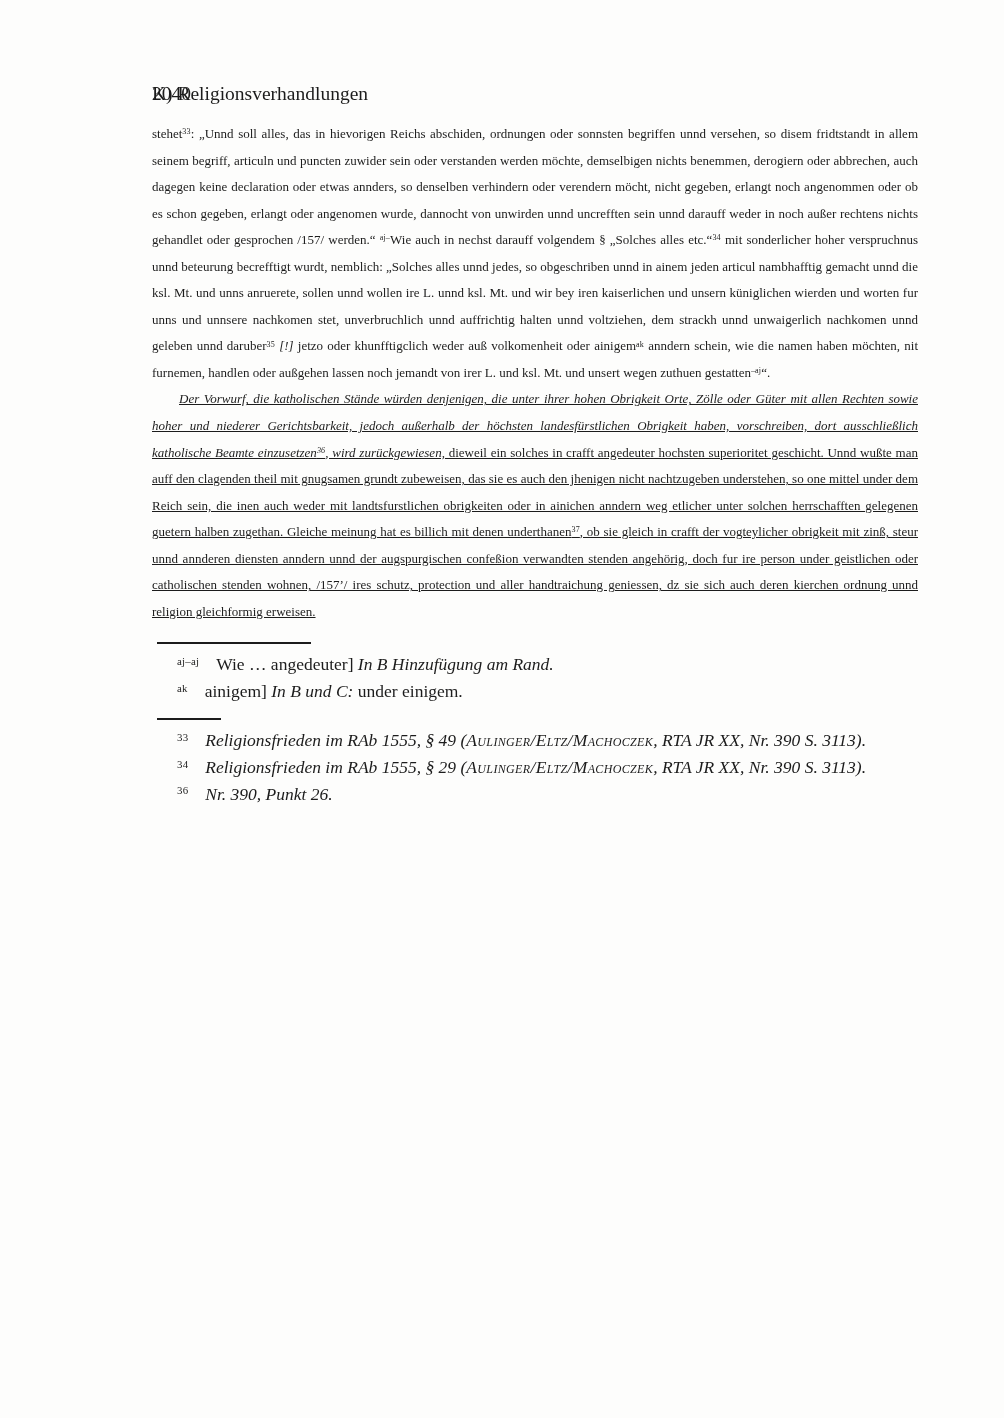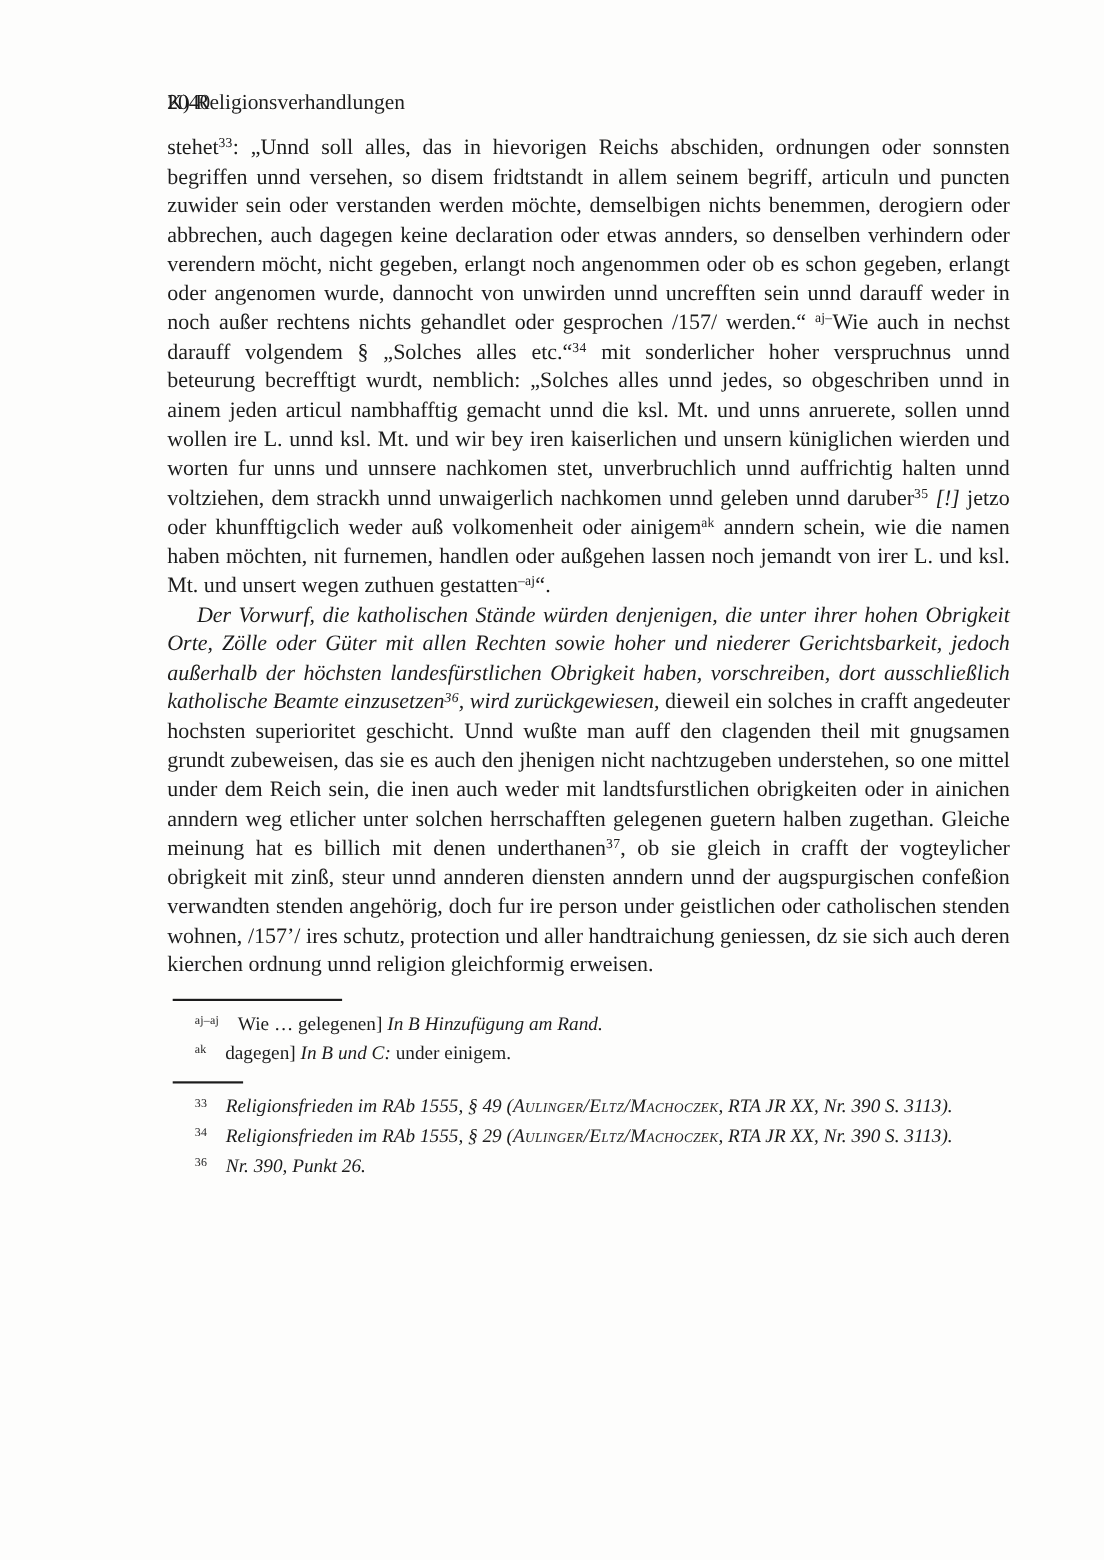--- a/index.html
+++ b/index.html
@@ -26,27 +26,27 @@
   }
   .pagehead{
     position:relative;
     font-size:19.5px;
     line-height:24px;
     margin-bottom:15px;
   }
   .pageno{position:absolute;left:0;top:0;}
   .runhead{display:block;}
   .para{
-    font-size:20px;
+    font-size:13px;
     line-height:26.55px;
     text-align:justify;
     hyphens:auto;
     -webkit-hyphens:auto;
   }
-  .para.indent{text-indent:27px;}
+  .para.indent{text-indent:27px;text-decoration:underline;}
   sup{
     font-size:0.62em;
     line-height:0;
     vertical-align:baseline;
     position:relative;
     top:-0.48em;
     letter-spacing:0.02em;
   }
   .i{font-style:italic;}
   .sc{font-variant:small-caps;letter-spacing:0.02em;font-style:italic;}
@@ -79,22 +79,22 @@
     </div>
 
     <section>
         <p class="para"><span>stehet</span><sup>33</sup><span>: „Unnd soll alles, das in hievorigen Reichs abschiden, ordnungen oder sonnsten begriffen unnd versehen, so disem fridtstandt in allem seinem begriff, articuln und puncten zuwider sein oder verstanden werden möchte, demselbigen nichts benemmen, derogiern oder abbrechen, auch dagegen keine declaration oder etwas annders, so denselben verhindern oder verendern möcht, nicht gegeben, erlangt noch angenommen oder ob es schon gegeben, erlangt oder angenomen wurde, dannocht von unwirden unnd uncrefften sein unnd darauff weder in noch außer rechtens nichts gehandlet oder gesprochen /157/ werden.“ </span><sup>aj–</sup><span>Wie auch in nechst darauff volgendem § „Solches alles etc.“</span><sup>34</sup><span> mit sonderlicher hoher verspruchnus unnd beteurung becrefftigt wurdt, nemblich: „Solches alles unnd jedes, so obgeschriben unnd in ainem jeden articul nambhafftig gemacht unnd die ksl. Mt. und unns anruerete, sollen unnd wollen ire L. unnd ksl. Mt. und wir bey iren kaiserlichen und unsern küniglichen wierden und worten fur unns und unnsere nachkomen stet, unverbruchlich unnd auffrichtig halten unnd voltziehen, dem strackh unnd unwaigerlich nachkomen unnd geleben unnd daruber</span><sup>35</sup><span> </span><span class="i">[!]</span><span> jetzo oder khunfftigclich weder auß volkomenheit oder ainigem</span><sup>ak</sup><span> anndern schein, wie die namen haben möchten, nit furnemen, handlen oder außgehen lassen noch jemandt von irer L. und ksl. Mt. und unsert wegen zuthuen gestatten</span><sup>–aj</sup><span>“.</span></p>
         <p class="para indent"><span class="i">Der Vorwurf, die katholischen Stände würden denjenigen, die unter ihrer hohen Obrigkeit Orte, Zölle oder Güter mit allen Rechten sowie hoher und niederer Gerichtsbarkeit, jedoch außerhalb der höchsten landesfürstlichen Obrigkeit haben, vorschreiben, dort ausschließlich katholische Beamte einzusetzen</span><sup class="i">36</sup><span class="i">, wird zurückgewiesen,</span><span> dieweil ein solches in crafft angedeuter hochsten superioritet geschicht. Unnd wußte man auff den clagenden theil mit gnugsamen grundt zubeweisen, das sie es auch den jhenigen nicht nachtzugeben understehen, so one mittel under dem Reich sein, die inen auch weder mit landtsfurstlichen obrigkeiten oder in ainichen anndern weg etlicher unter solchen herrschafften gelegenen guetern halben zugethan. Gleiche meinung hat es billich mit denen underthanen</span><sup>37</sup><span>, ob sie gleich in crafft der vogteylicher obrigkeit mit zinß, steur unnd annderen diensten anndern unnd der augspurgischen confeßion verwandten stenden angehörig, doch fur ire person under geistlichen oder catholischen stenden wohnen, /157’/ ires schutz, protection und aller handtraichung geniessen, dz sie sich auch deren kierchen ordnung unnd religion gleichformig erweisen.</span></p>
       </section>
 
     <div class="rule rule-long"></div>
 
     <section class="notes">
-        <p class="note"><sup>aj–aj</sup><span>Wie … gelegenen] </span><span class="i">In B Hinzufügung am Rand.</span></p>
-        <p class="note"><sup>ak</sup><span>dagegen] </span><span class="i">In B und C:</span><span> under einigem.</span></p>
+        <p class="note"><sup>aj–aj</sup><span>Wie … angedeuter] </span><span class="i">In B Hinzufügung am Rand.</span></p>
+        <p class="note"><sup>ak</sup><span>ainigem] </span><span class="i">In B und C:</span><span> under einigem.</span></p>
       </section>
 
     <div class="rule rule-short"></div>
 
     <section class="notes">
         <p class="note"><sup>33</sup><span class="i">Religionsfrieden im RAb 1555, § 49 (</span><span class="i sc">Aulinger/Eltz/Machoczek</span><span class="i">, RTA JR XX, Nr. 390 S. 3113).</span></p>
         <p class="note"><sup>34</sup><span class="i">Religionsfrieden im RAb 1555, § 29 (</span><span class="i sc">Aulinger/Eltz/Machoczek</span><span class="i">, RTA JR XX, Nr. 390 S. 3113).</span></p>
         <p class="note"><sup>36</sup><span class="i">Nr. 390, Punkt 26.</span></p>
       </section>
 

